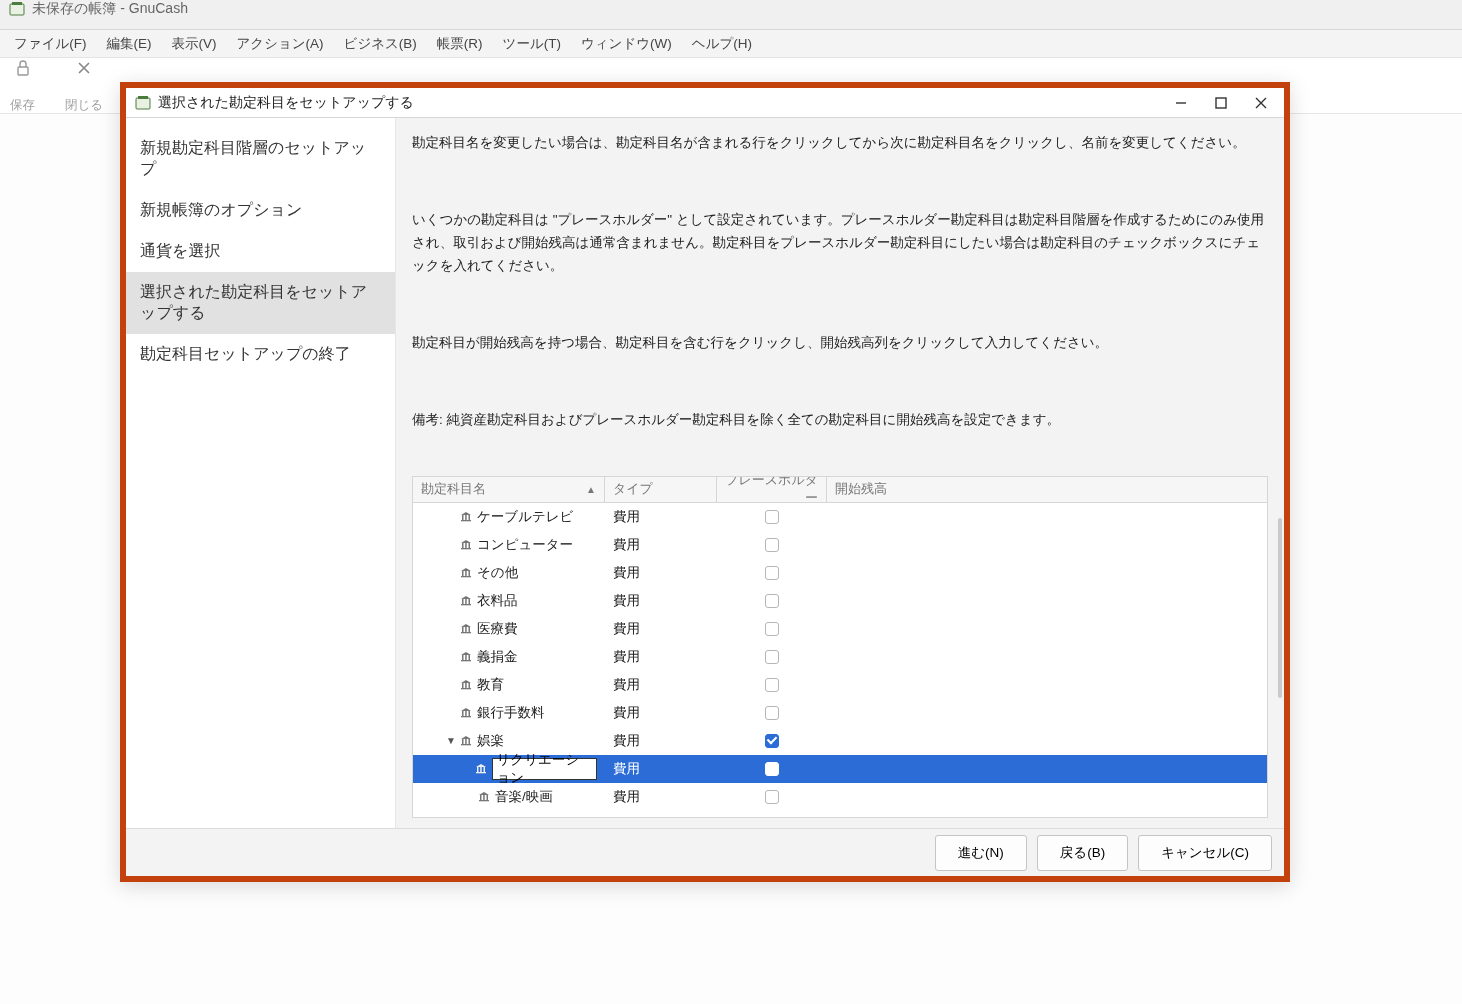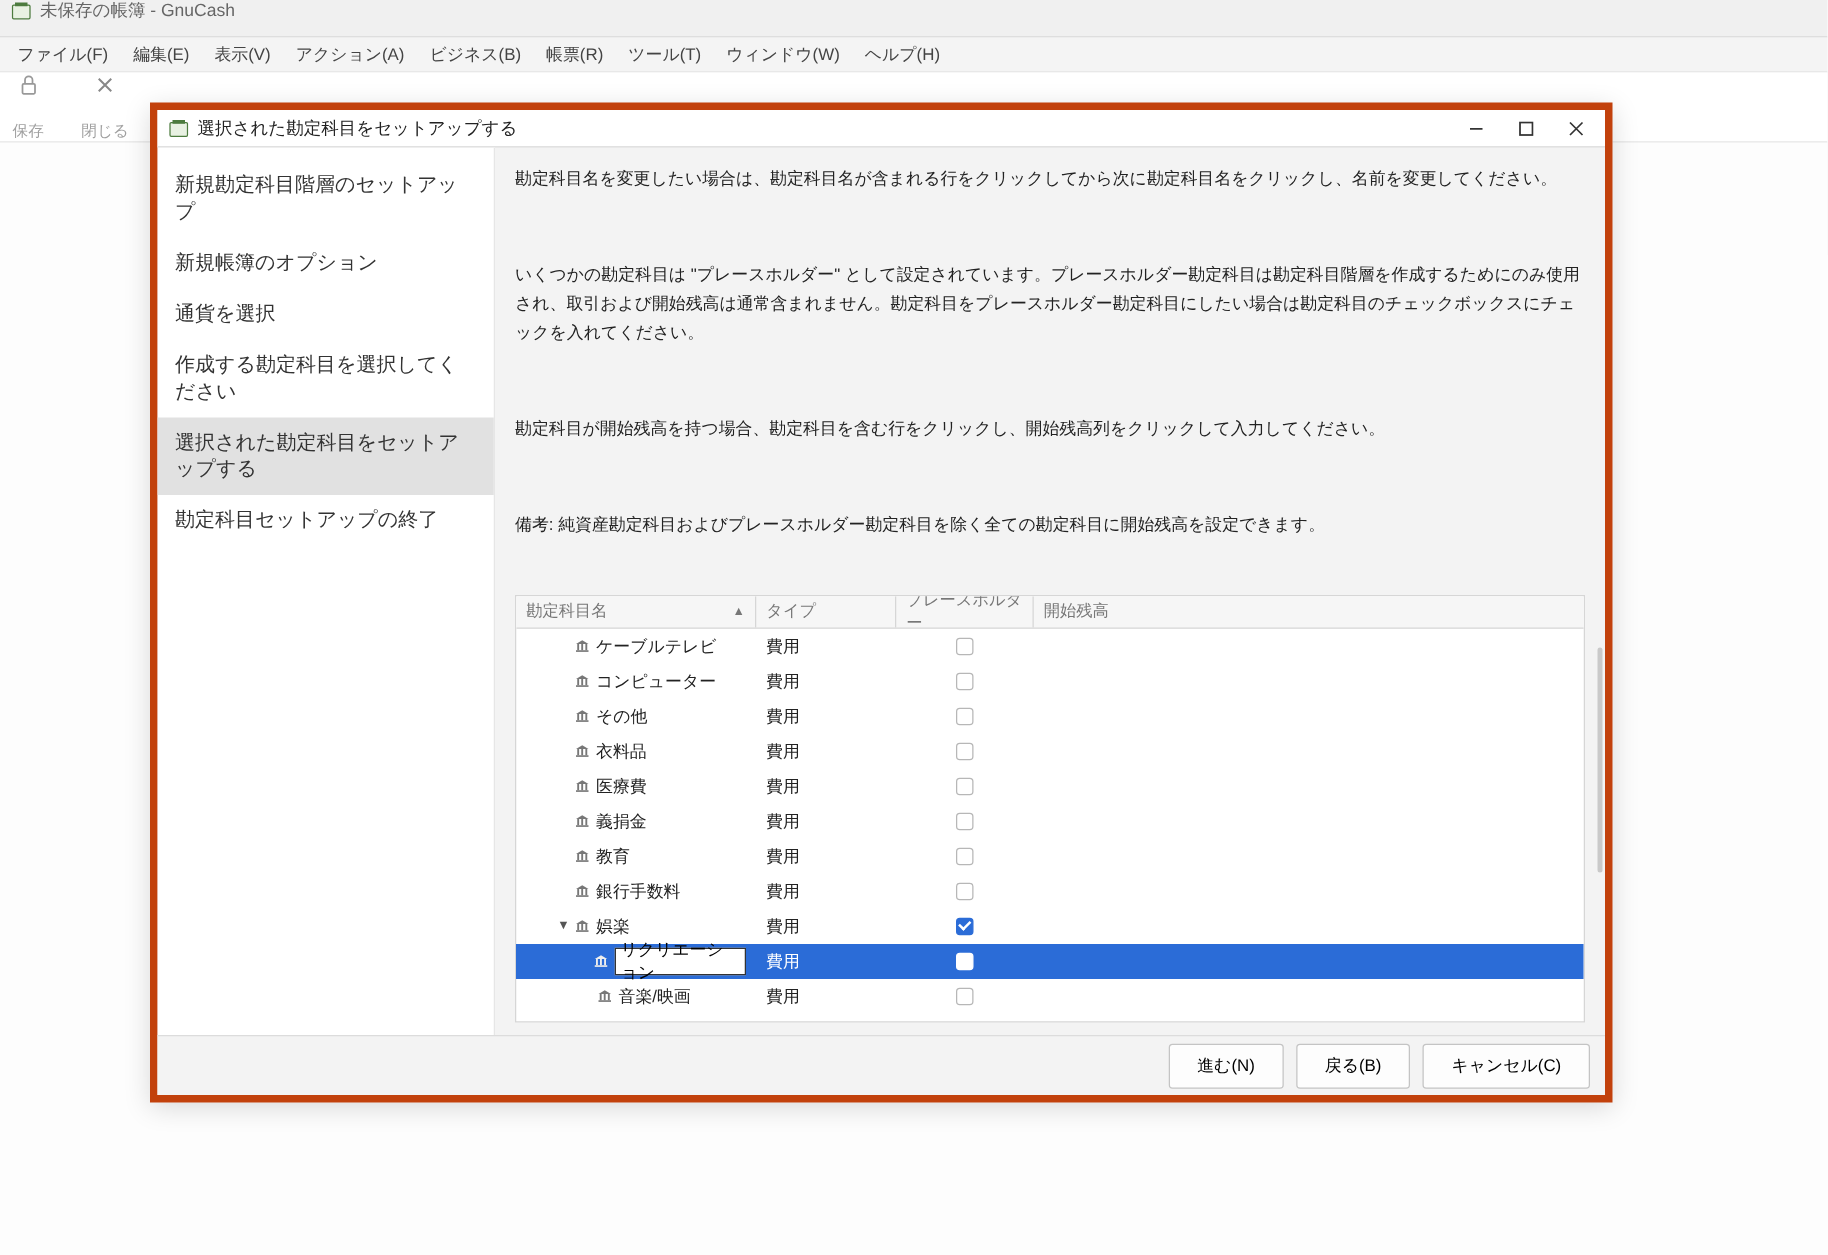--- a/index.html
+++ b/index.html
@@ -145,20 +145,21 @@
   flex-direction:column;
 }
 .thead {
   display:flex;
   background:#f6f6f6;
   border-bottom:1px solid #d6d6d6;
   height:26px;
   align-items:center;
   font-size:13px;
   color:#777;
+  text-align:right;
 }
 .th { border-right:1px solid #d6d6d6; padding:0 8px; height:100%; display:flex; align-items:center; }
 .th:last-child { border-right:none; }
 .th.sort { justify-content:space-between; }
 .th.sort .arrow { font-size:10px; color:#777; }
 .col-name { width: 192px; }
 .col-type { width: 112px; }
 .col-ph   { width: 110px; justify-content:center; }
 .col-bal  { flex:1; }
 
@@ -321,21 +322,20 @@
           </svg>
         </span>
     </div>
   </div>
 
   <div class="dialog-body">
     <div class="steps">
       <div class="step">新規勘定科目階層のセットアップ</div>
       <div class="step">新規帳簿のオプション</div>
       <div class="step">通貨を選択</div>
-      <div class="step">作成する勘定科目を選択してください</div>
       <div class="step active">選択された勘定科目をセットアップする</div>
       <div class="step">勘定科目セットアップの終了</div>
     </div>
 
     <div class="panel">
       <div class="desc">勘定科目名を変更したい場合は、勘定科目名が含まれる行をクリックしてから次に勘定科目名をクリックし、名前を変更してください。</div>
       <div class="desc">いくつかの勘定科目は "プレースホルダー" として設定されています。プレースホルダー勘定科目は勘定科目階層を作成するためにのみ使用され、取引および開始残高は通常含まれません。勘定科目をプレースホルダー勘定科目にしたい場合は勘定科目のチェックボックスにチェックを入れてください。</div>
       <div class="desc">勘定科目が開始残高を持つ場合、勘定科目を含む行をクリックし、開始残高列をクリックして入力してください。</div>
       <div class="desc">備考: 純資産勘定科目およびプレースホルダー勘定科目を除く全ての勘定科目に開始残高を設定できます。</div>
 

